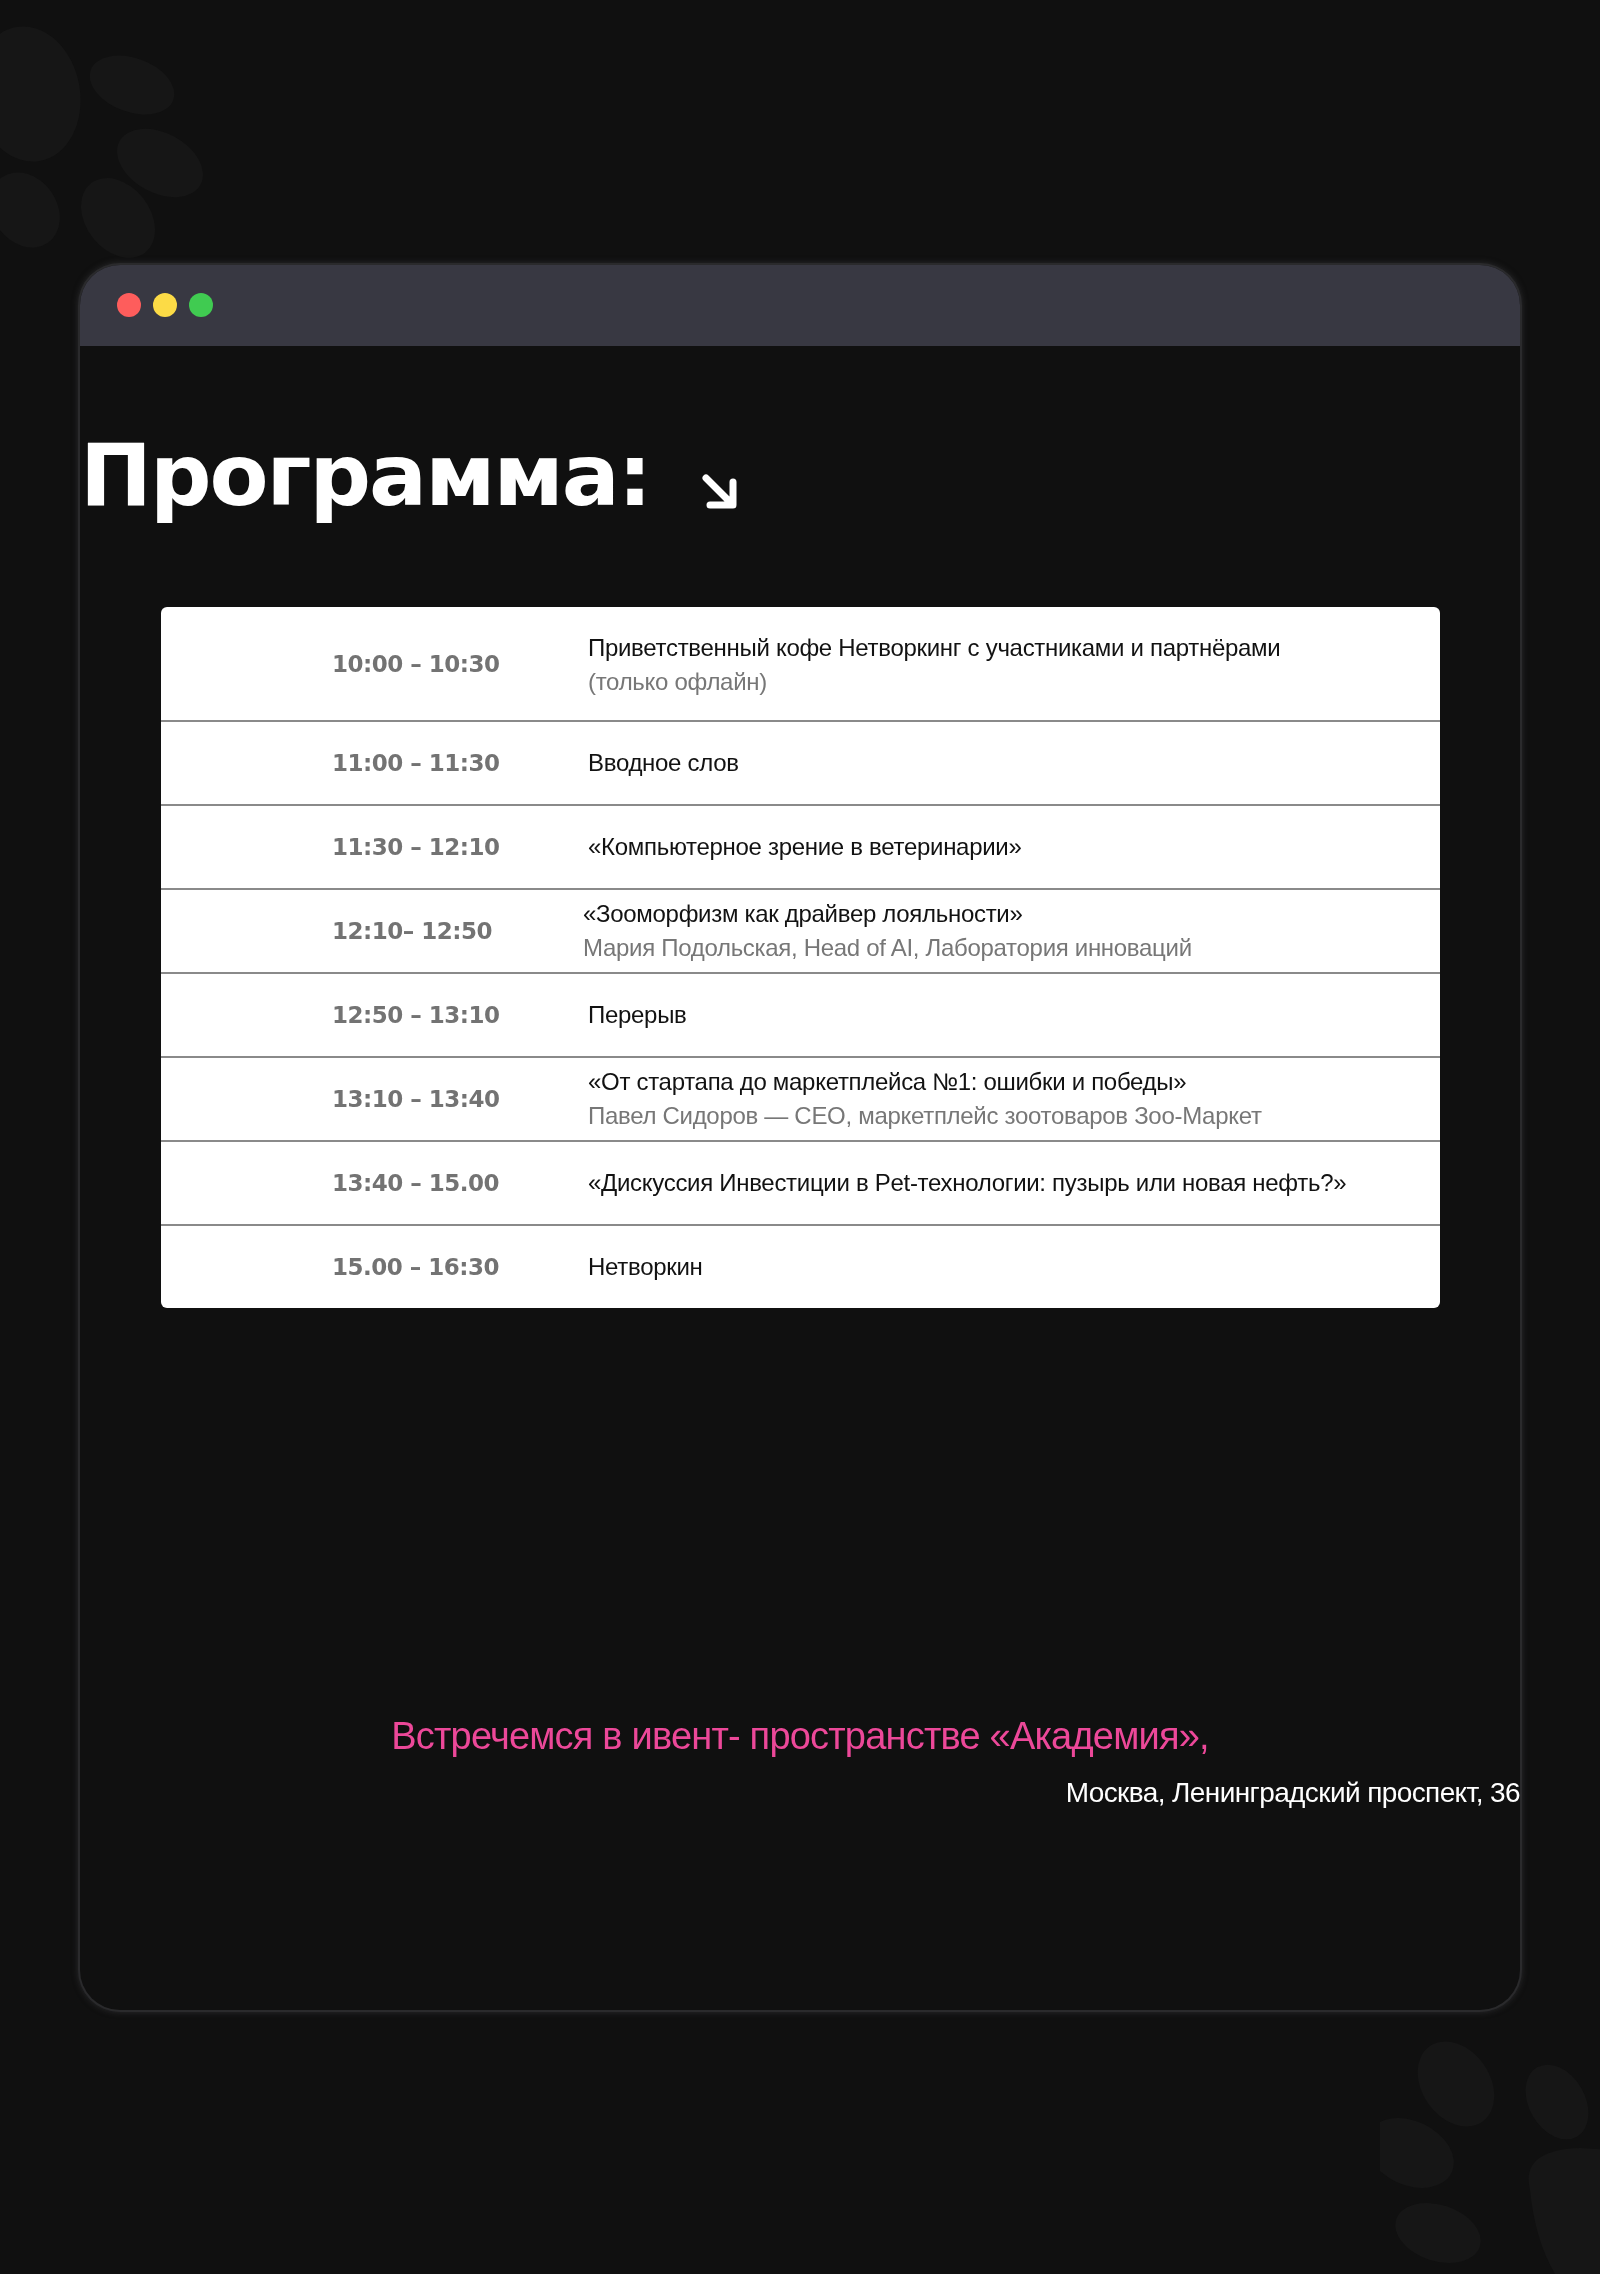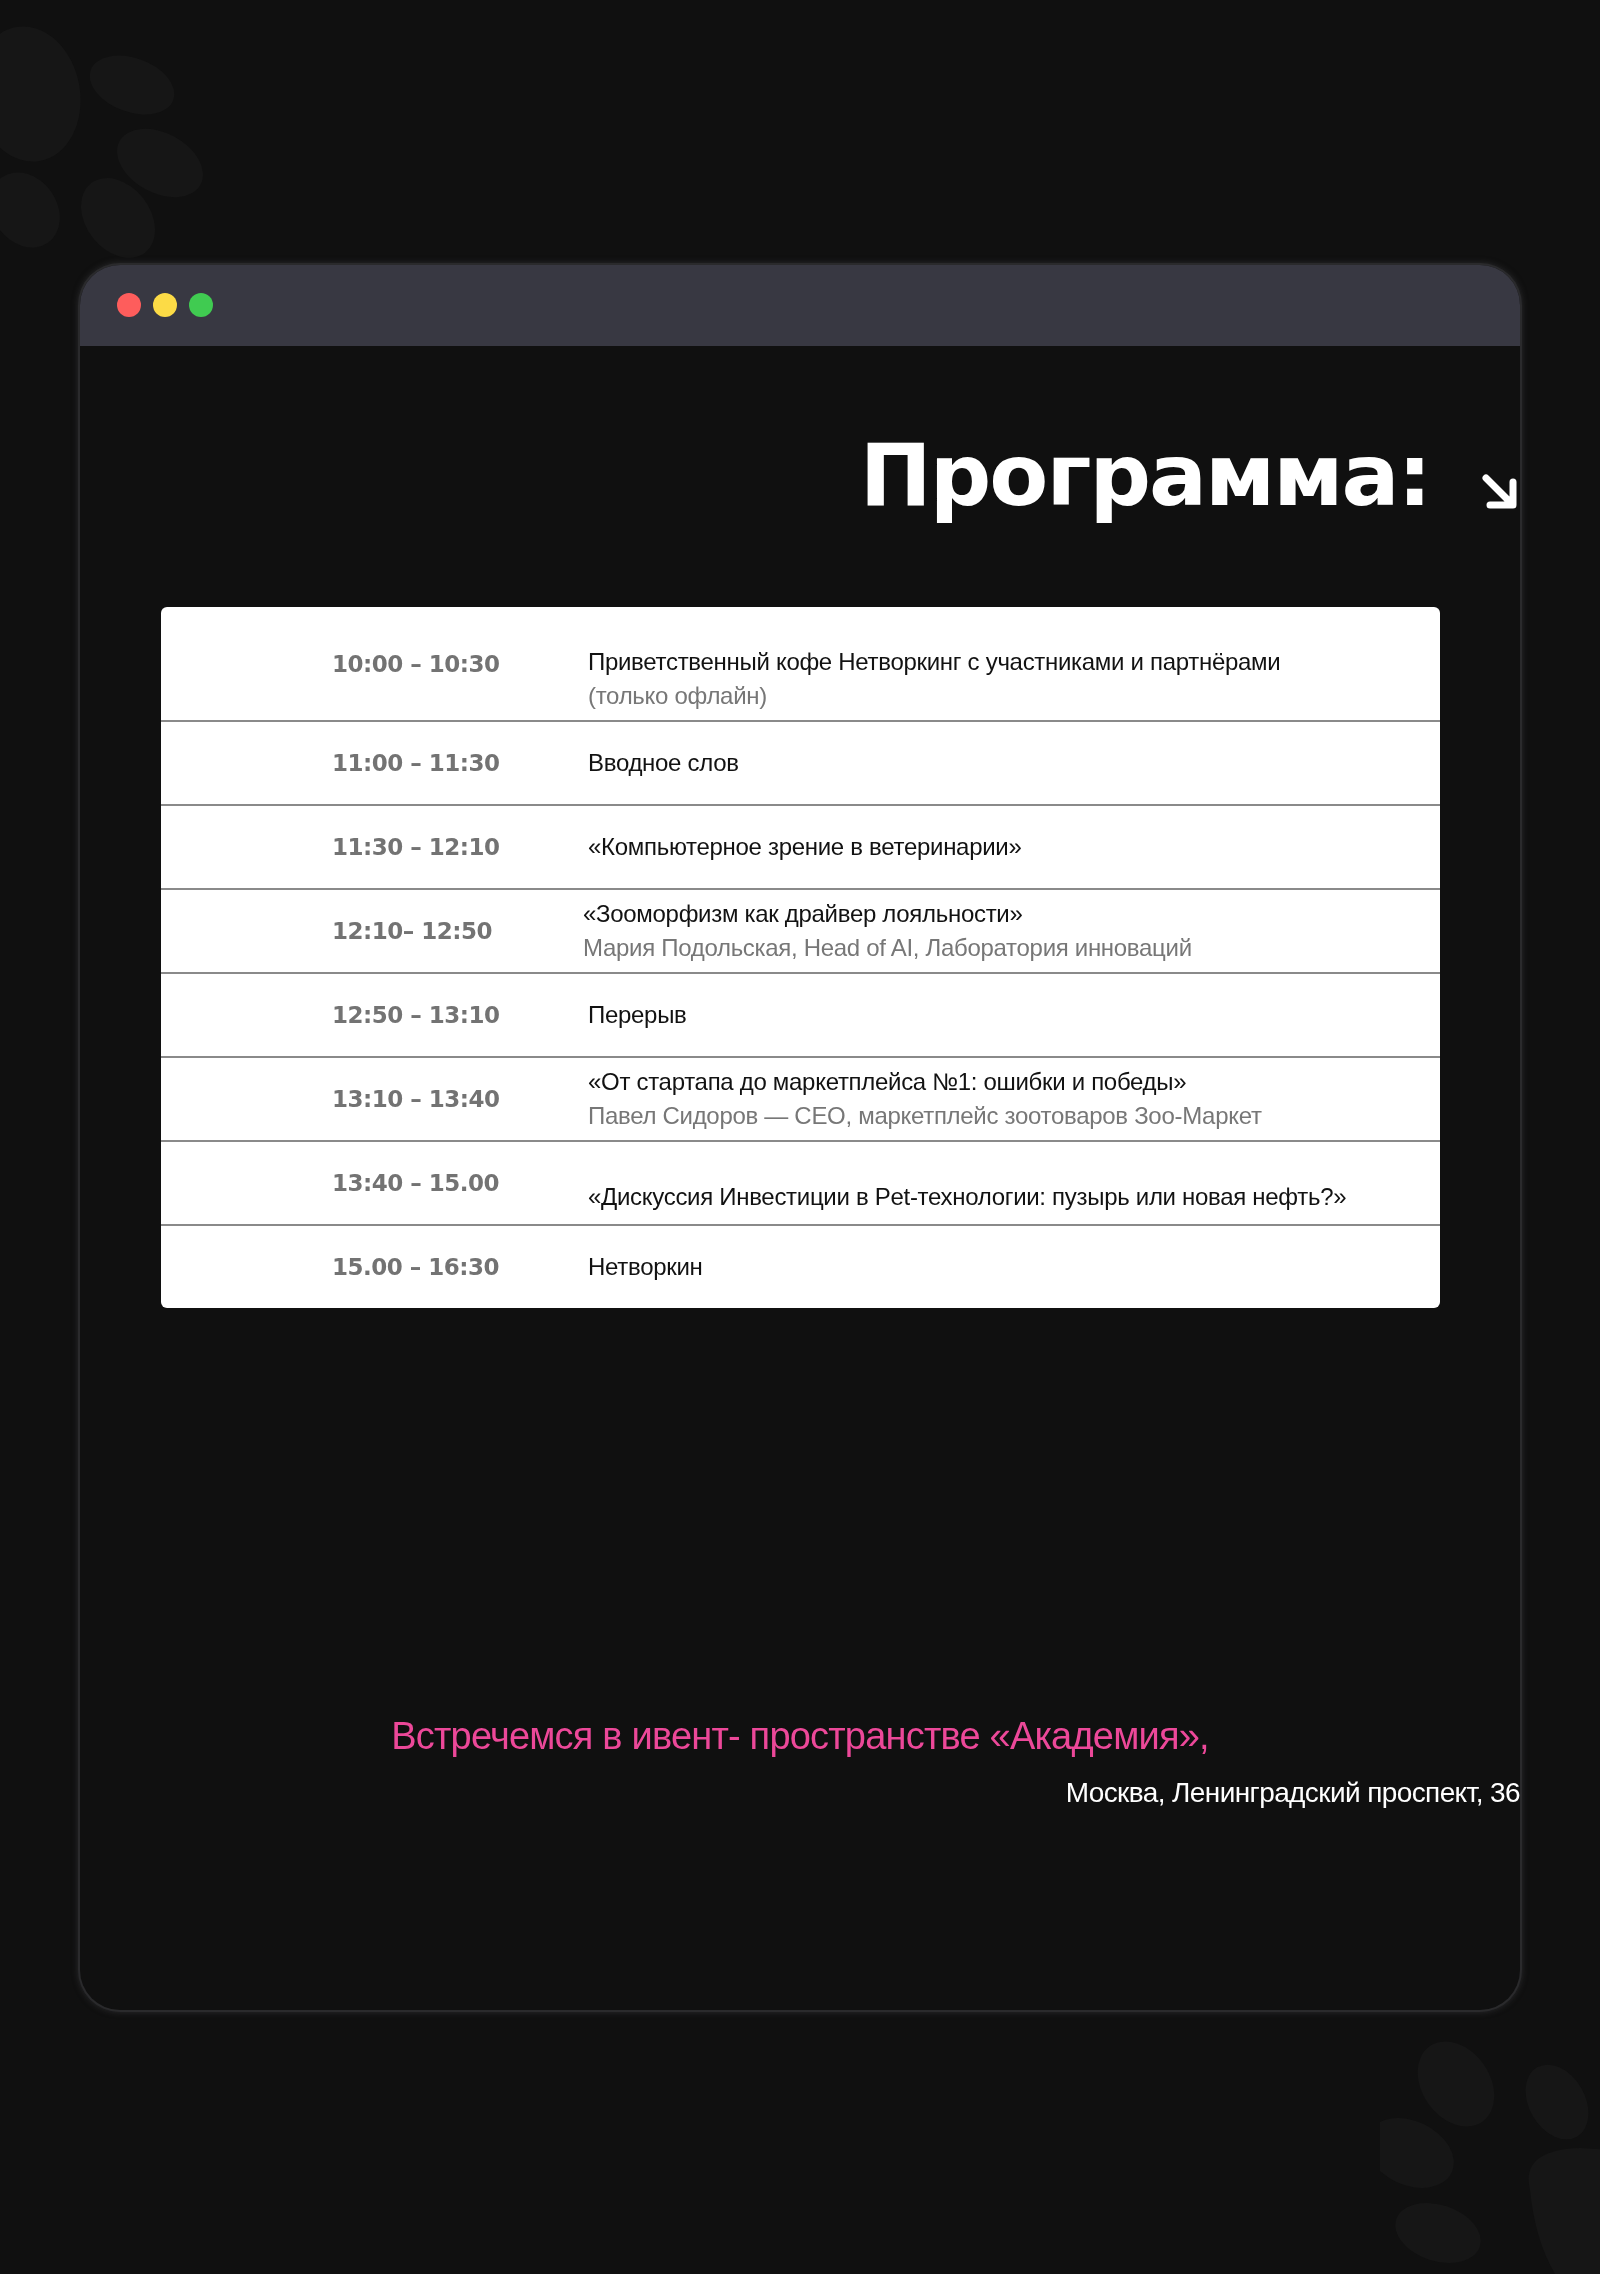--- a/index.html
+++ b/index.html
@@ -15,21 +15,21 @@
     overflow:hidden;
   }
   .titlebar {
     position:absolute; left:0; top:0; width:100%; height:81px; background:#383842;
   }
   .dot { position:absolute; top:28px; width:24px; height:24px; border-radius:50%; }
   .dot.red { left:37px; background:#fe5d5c; }
   .dot.yellow { left:73px; background:#fcdb46; }
   .dot.green { left:109px; background:#40cb51; }
   .heading {
-    position:absolute; left:0; width:100%; top:160px; text-align:right;
+    position:absolute; left:0; width:100%; top:160px; text-align:left;
     color:#ffffff; font-size:86px; font-weight:bold; font-family:"DejaVu Sans", sans-serif;
     letter-spacing:-2px;
   }
   .heading .arrow { display:inline-block; margin-left:50px; vertical-align:middle; }
   .table {
     position:absolute; left:81px; top:342px; width:1279px;
     background:#ffffff; border-radius:6px; overflow:hidden;
   }
   .row {
     position:relative; height:84px; border-top:2px solid #8a8a8a; box-sizing:border-box;
@@ -37,21 +37,21 @@
   .row:first-child { border-top:none; height:113px; }
   .time {
     position:absolute; left:171px; top:50%; transform:translateY(-50%);
     font-family:"DejaVu Sans", sans-serif; font-weight:bold; font-size:23px; color:#737373;
     letter-spacing:-0.5px;
   }
   .event {
     position:absolute; left:427px; right:20px; top:50%; transform:translateY(-50%);
     font-size:24px; color:#121212; line-height:34px; letter-spacing:-0.3px;
   }
-  .event.top { top:24px; transform:none;margin-top:14px; }
+  .event.top { top:24px; transform:none; }
   .event .sub { color:#777777; display:block; }
   .footer1 {
     position:absolute; left:0; width:100%; top:1450px; text-align:center;
     color:#ec4899; font-size:38px; letter-spacing:-0.8px;
   }
   .footer2 {
     position:absolute; left:0; width:100%; top:1512px; text-align:right;
     color:#ffffff; font-size:28px; letter-spacing:-0.6px;
   }
 </style>

